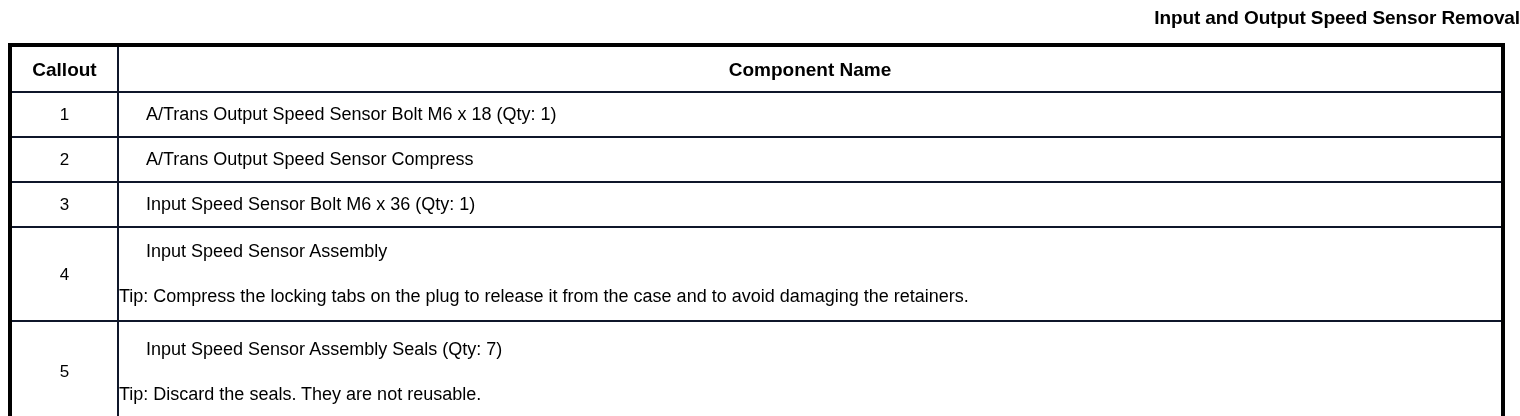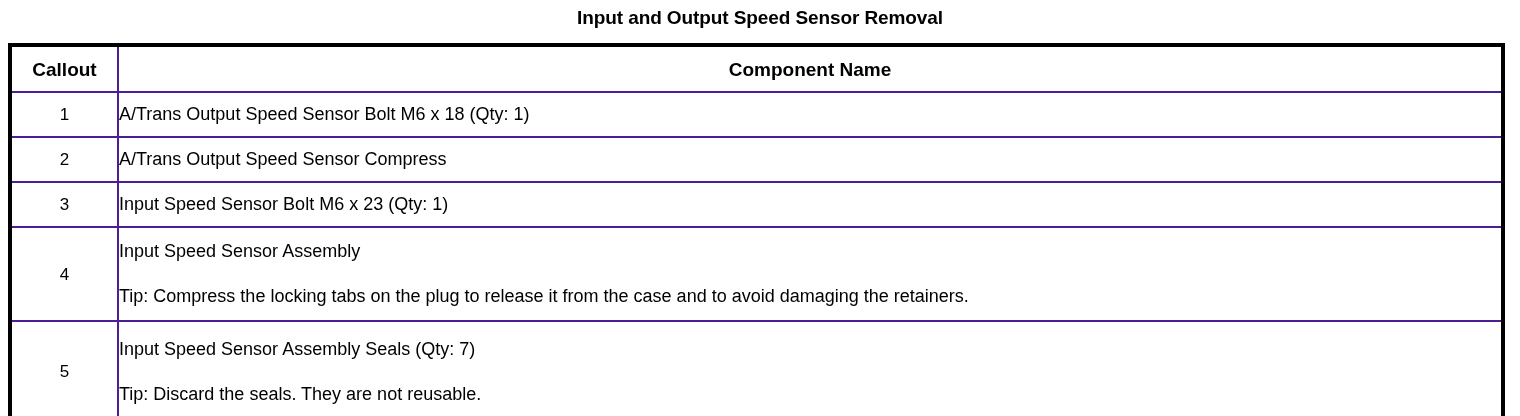--- a/index.html
+++ b/index.html
@@ -14,21 +14,21 @@
     color: #000000;
     overflow: hidden;
   }
   .page {
     position: relative;
     width: 1520px;
     height: 416px;
     box-sizing: border-box;
   }
   .doc-title {
-    text-align: center;
+    text-align: right;
     font-size: 19px;
     font-weight: bold;
     line-height: 1;
     padding-top: 8px;
     letter-spacing: -0.1px;
   }
   .table-wrap {
     position: absolute;
     left: 8px;
     top: 43px;
@@ -38,21 +38,21 @@
     border-collapse: collapse;
     table-layout: fixed;
     width: 1497px;
     border: 4px solid #000000;
   }
   table.parts-table col.c-callout { width: 108px; }
   table.parts-table col.c-name    { width: 1385px; }
 
   table.parts-table th,
   table.parts-table td {
-    border: 2px solid #4c1d95;
+    border: 2px solid #0f172a;
     vertical-align: middle;
     padding: 0;
   }
   table.parts-table thead th {
     font-size: 19px;
     font-weight: bold;
     height: 44px;
     line-height: 1;
   }
   th.th-callout { text-align: center; }
@@ -73,21 +73,21 @@
   tr.row-short td { height: 43px; }
   tr.row-tall td  { height: 92px; margin-left: 12px; }
   tr.row-tall5 td { height: 99px; }
 
   .name-stack {
     display: flex;
     flex-direction: column;
     justify-content: center;
     height: 100%;
   }
-  .name-line { display: block; }
+  .name-line { display: block; padding-left: 27px; }
   .tip-line {
     display: block;
     margin-top: 24px;
   }
   .tip-label { font-weight: normal; }
   .tip-text { font-weight: normal; }
 </style>
 </head>
 <body>
 
@@ -124,21 +124,21 @@
             <span class="name-stack">
               <span class="name-line">A/Trans Output Speed Sensor Compress</span>
             </span>
           </td>
         </tr>
 
         <tr class="row-short">
           <td class="cell-callout">3</td>
           <td class="cell-name">
             <span class="name-stack">
-              <span class="name-line">Input Speed Sensor Bolt M6 x 23 (Qty: 1)</span>
+              <span class="name-line">Input Speed Sensor Bolt M6 x 36 (Qty: 1)</span>
             </span>
           </td>
         </tr>
 
         <tr class="row-tall">
           <td class="cell-callout">4</td>
           <td class="cell-name">
             <span class="name-stack">
               <span class="name-line">Input Speed Sensor Assembly</span>
               <span class="tip-line">

